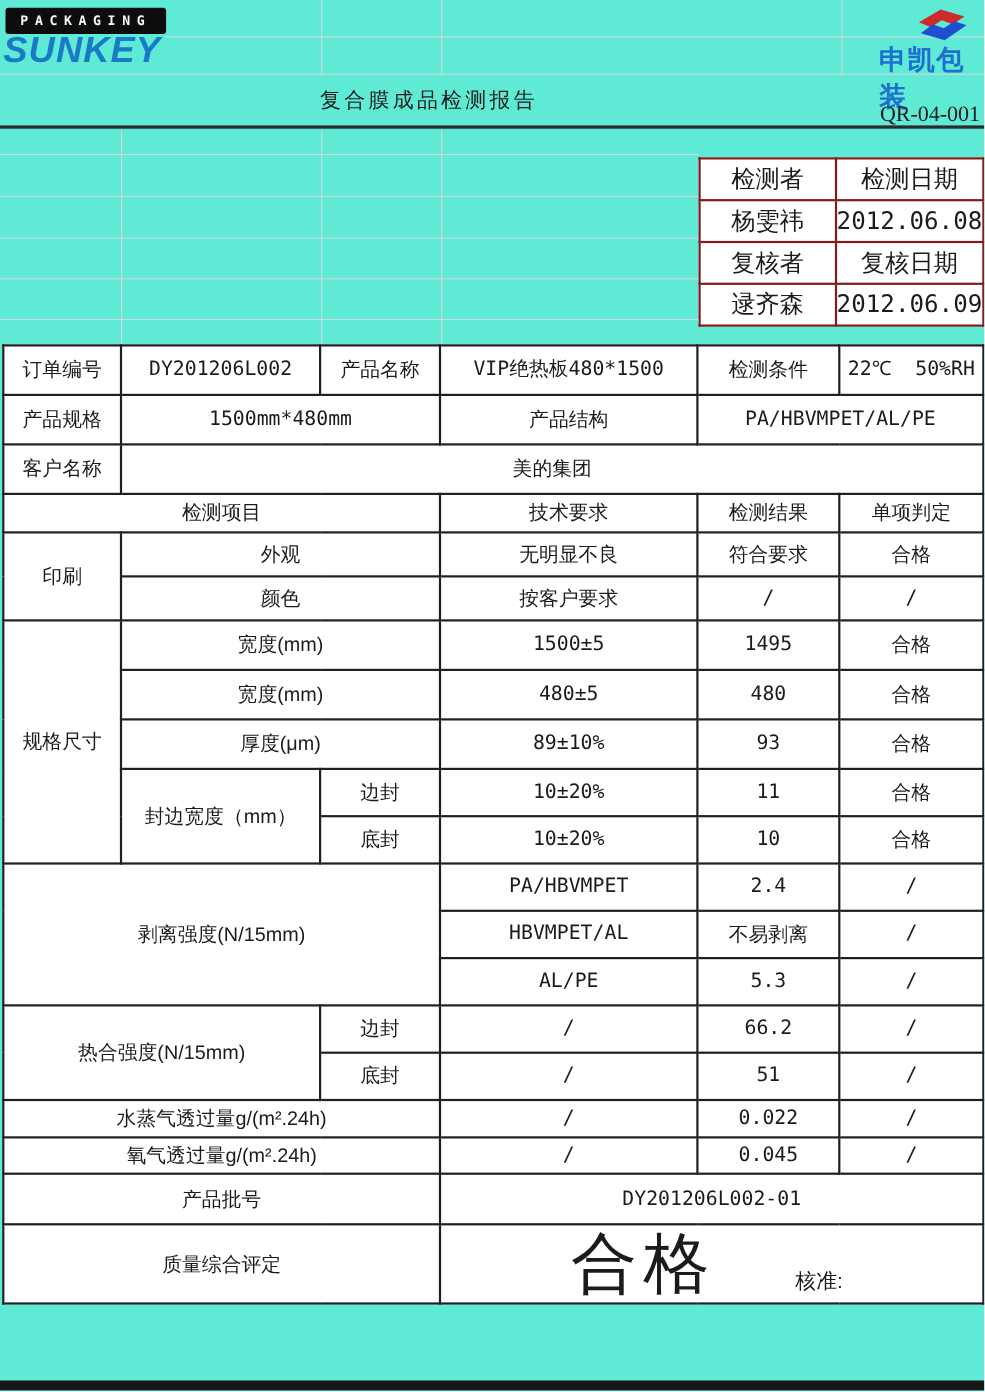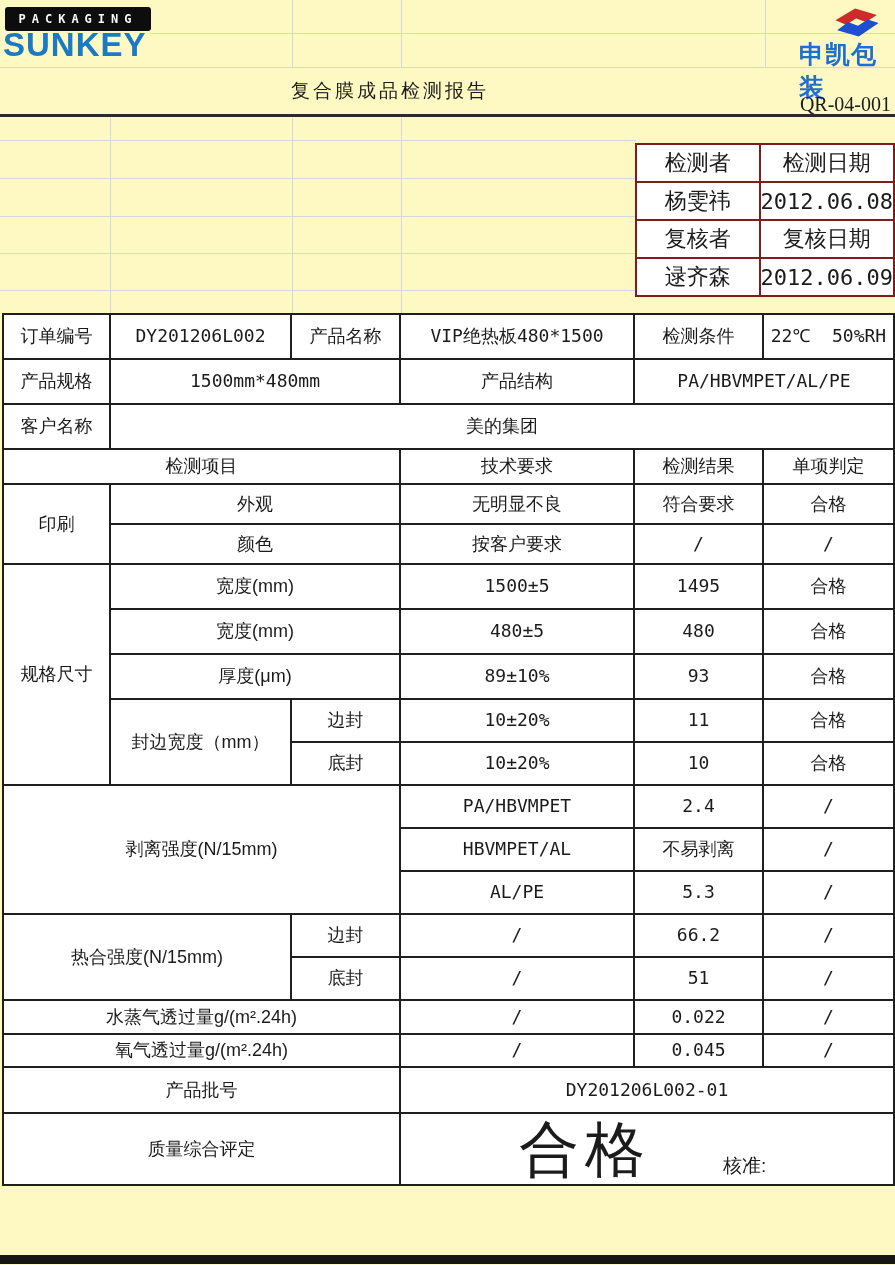--- a/index.html
+++ b/index.html
@@ -1,27 +1,27 @@
 <!DOCTYPE html>
 <html><head>
 <meta charset="utf-8">
 <style>
   html,body{margin:0;padding:0;background:#ffffff;}
-  .page{position:relative;width:895px;height:1265px;background:#fef9c3;overflow:hidden;
+  .page{position:relative;width:895px;height:1265px;background:#5eead4;overflow:hidden;
         font-family:"Liberation Sans","DejaVu Sans",sans-serif;color:#1b1b1b;}
   
   .gl{position:absolute;background:#d2d8e0;}
   .gl.h{height:1px;}
   .gl.v{width:1px;}
   
   .pack-badge{position:absolute;left:5px;top:7px;width:146px;height:24px;background:#0d0d0d;
               border-radius:3px;color:#f7f7f7;font-weight:bold;font-size:12px;line-height:25px;
               text-align:center;letter-spacing:6px;font-family:"DejaVu Sans Mono",monospace;}
   .sunkey{position:absolute;left:3px;top:26px;font-size:33px;font-weight:800;color:#1a7ac6;
-          letter-spacing:1px;font-family:"Liberation Sans",sans-serif;}
+          letter-spacing:1px;font-family:"Liberation Sans",sans-serif;font-style:italic;}
   .s-logo{position:absolute;left:828px;top:5px;width:58px;height:36px;}
   .company-cn{position:absolute;left:799px;top:38px;font-size:25px;font-weight:800;color:#1e6fd0;
               letter-spacing:1px;}
   .doc-code{position:absolute;left:700px;top:93px;width:191px;text-align:right;
             font-family:"Liberation Serif",serif;font-size:20px;}
   .report-title{position:absolute;left:0;top:78px;width:780px;text-align:center;
                 font-size:19px;font-weight:550;letter-spacing:3px;}
   .title-rule{position:absolute;left:0;top:114px;width:895px;height:3px;background:#2b2b2b;}
   .bottom-bar{position:absolute;left:0;top:1255px;width:895px;height:9px;background:#161616;}
   

